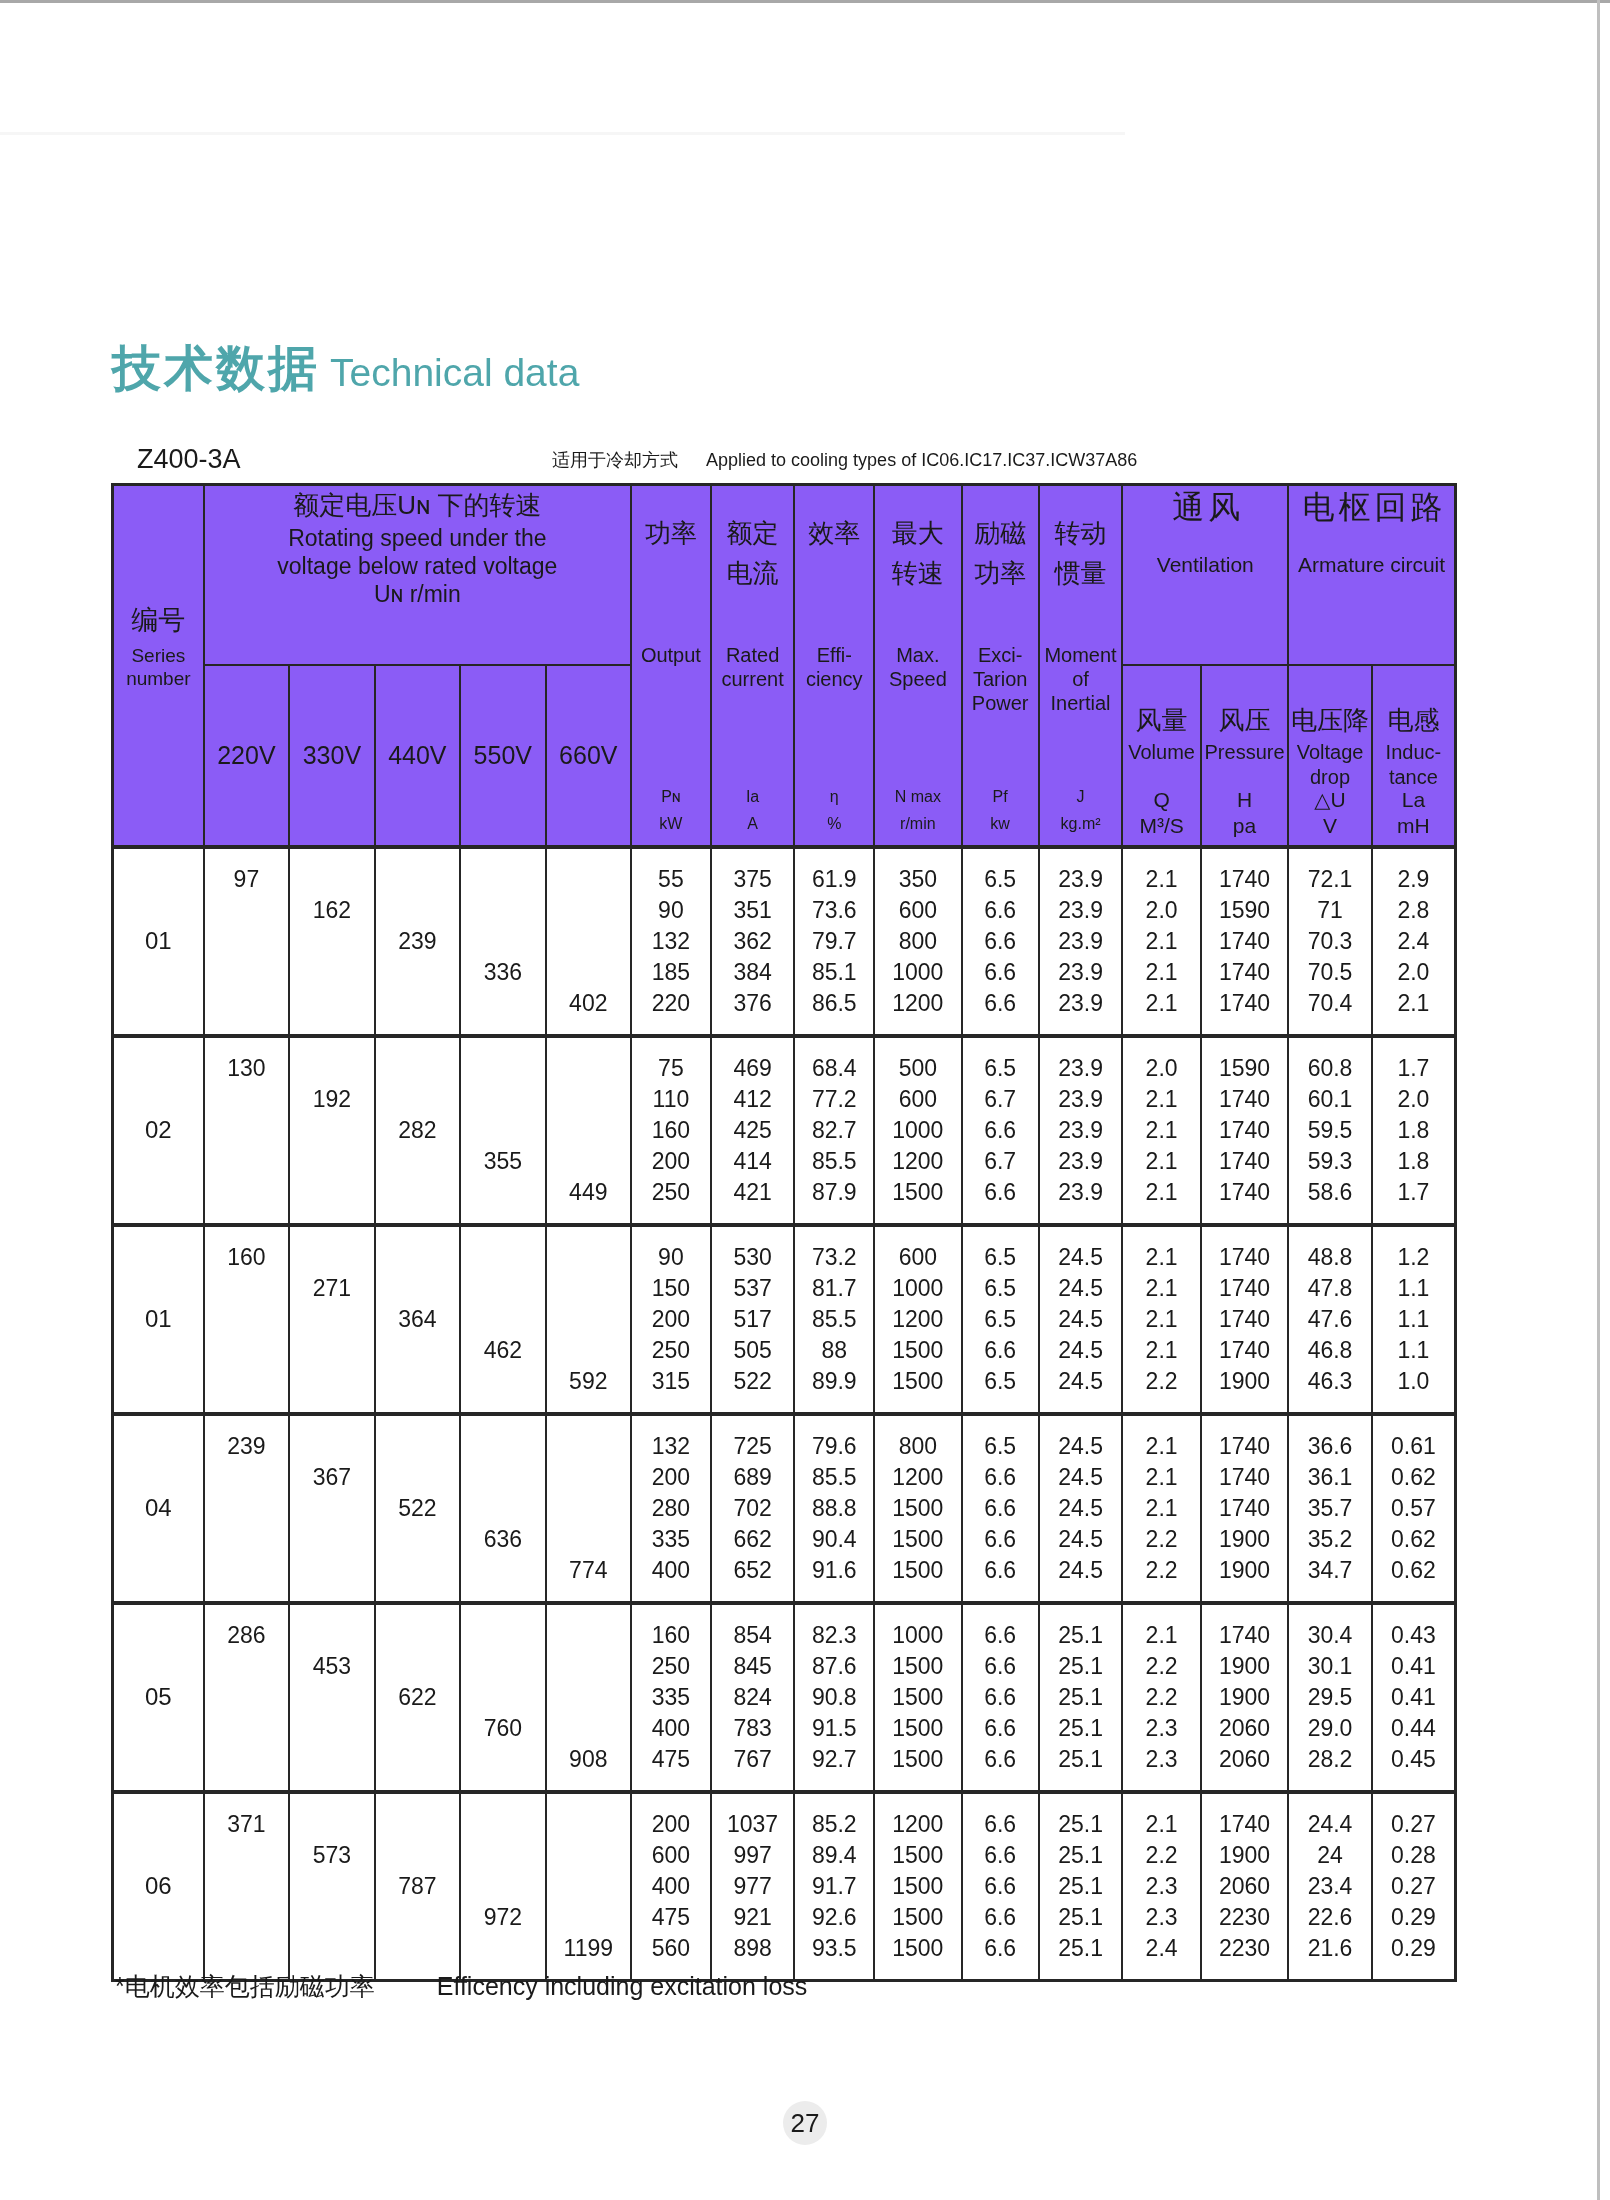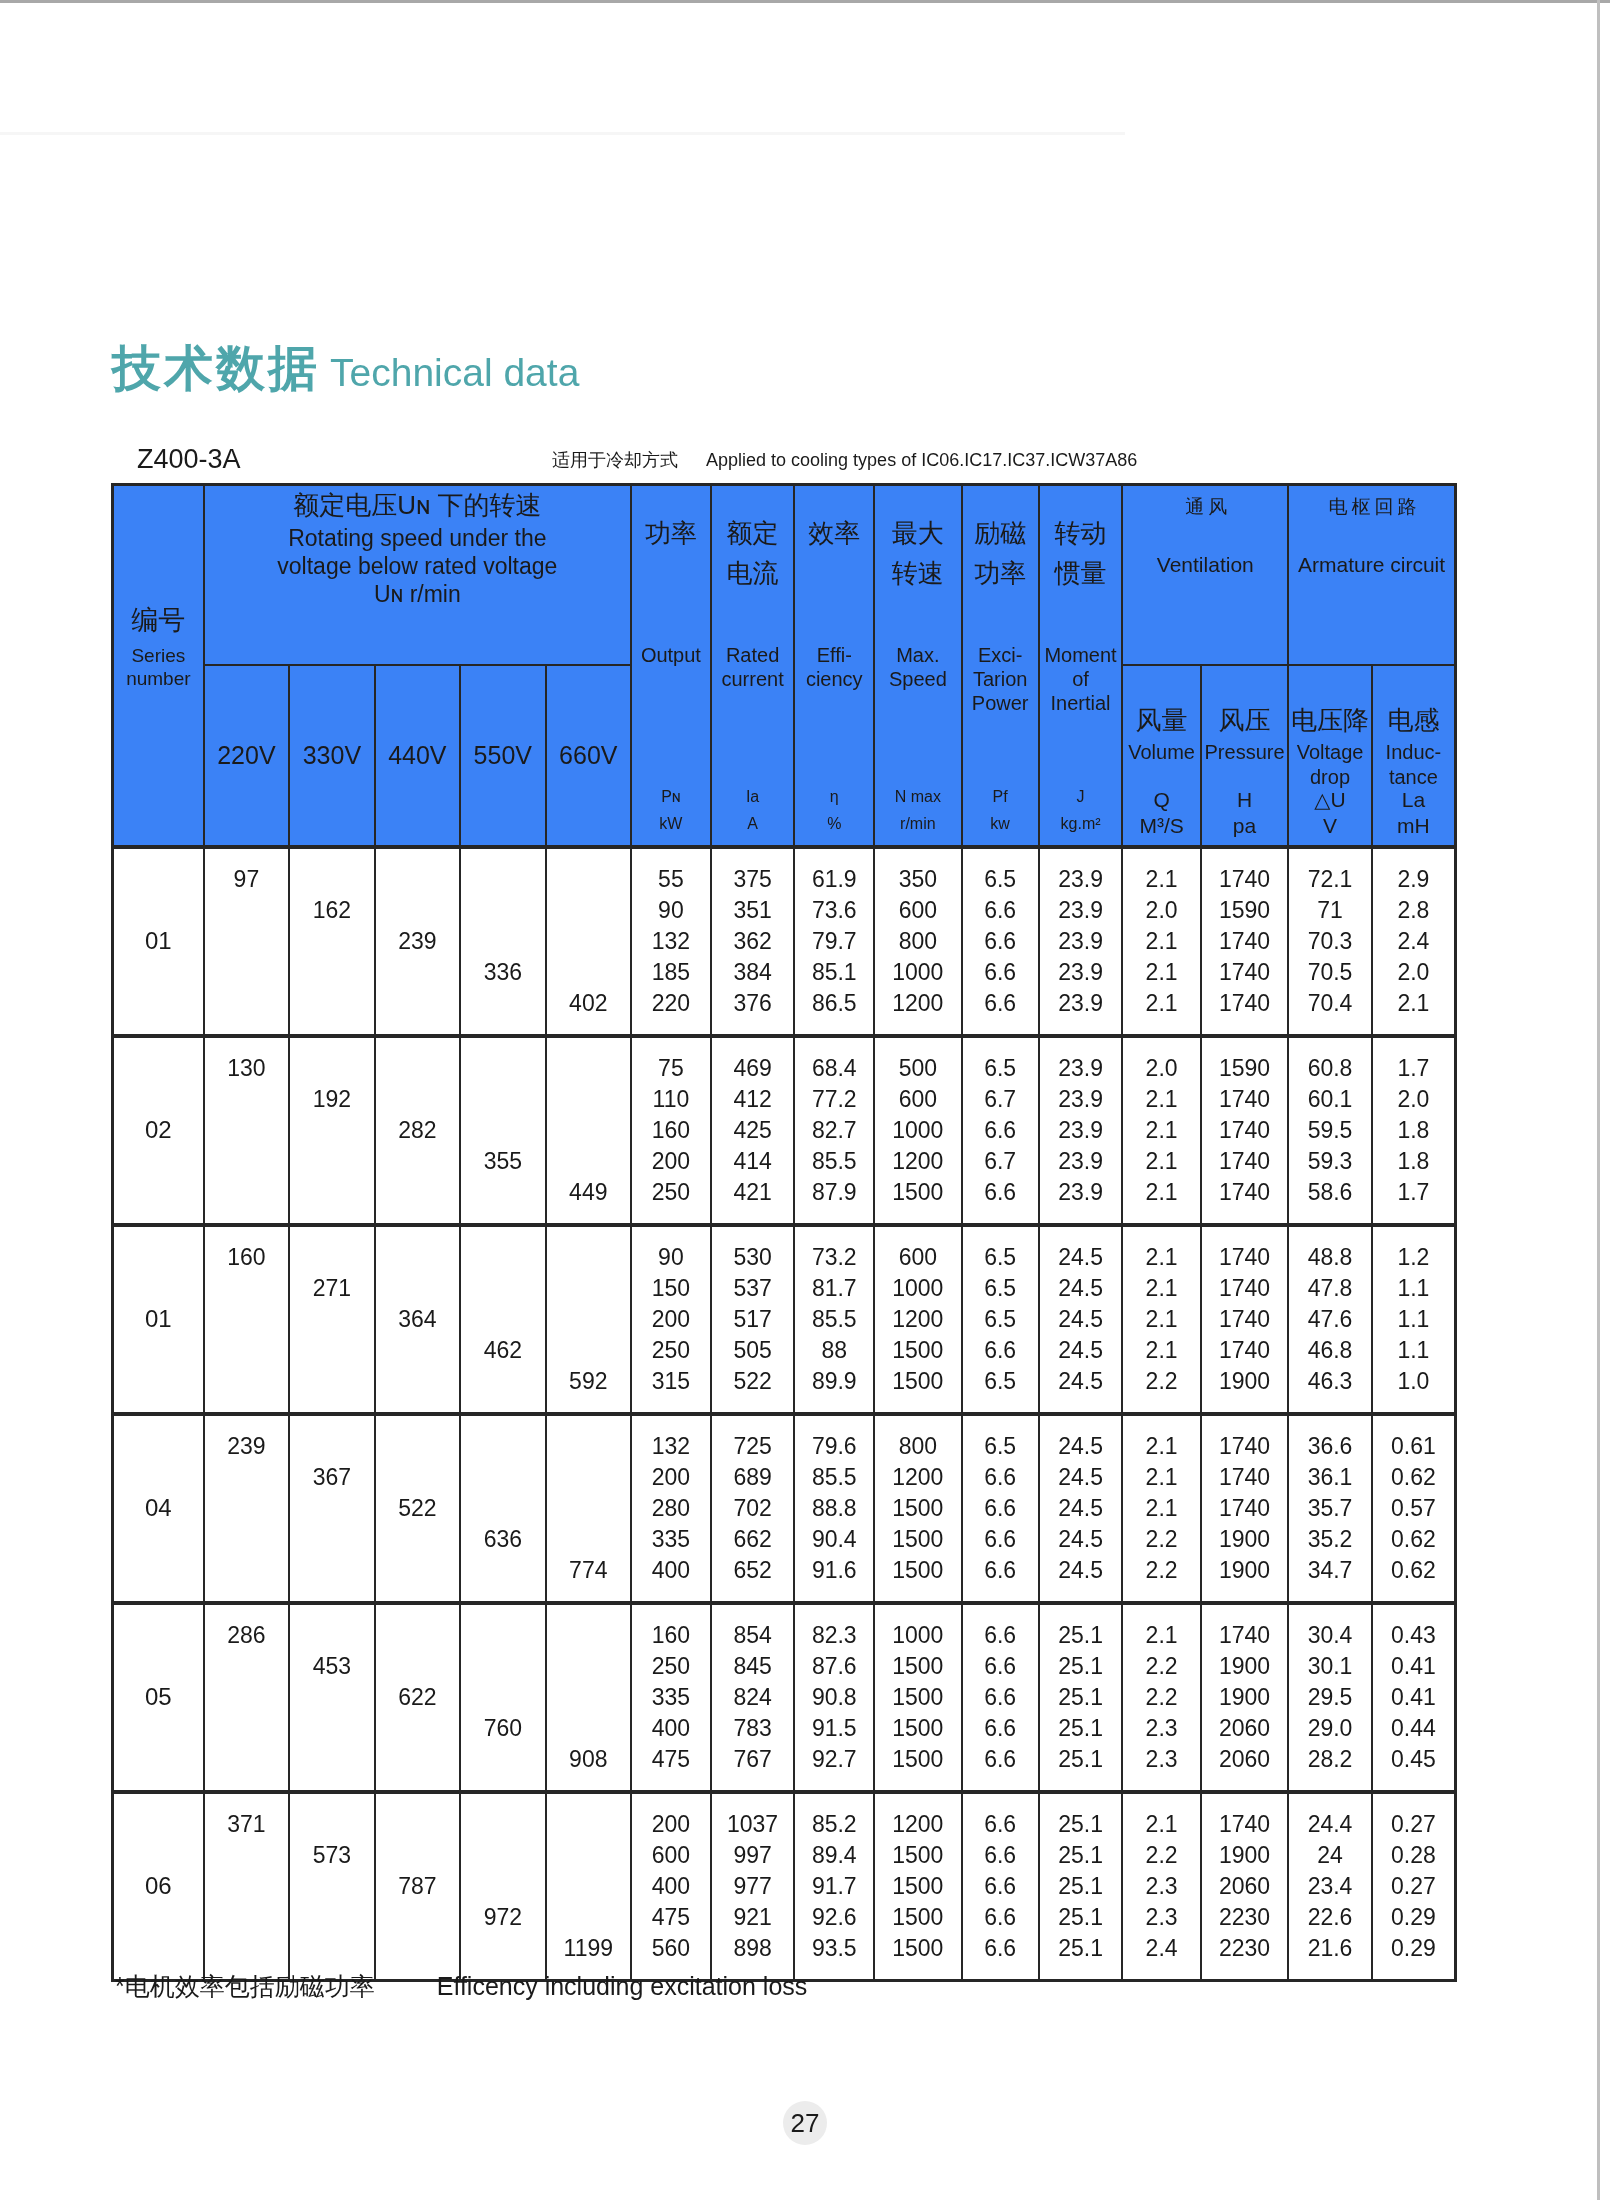--- a/index.html
+++ b/index.html
@@ -15,37 +15,37 @@
   .title-zh{position:absolute;left:112px;top:342px;font-size:49px;line-height:52px;font-weight:600;color:#4fa6ab;letter-spacing:3px;}
   .title-en{position:absolute;left:330px;top:352px;font-size:39px;line-height:42px;font-weight:500;color:#4fa6ab;}
   .model{position:absolute;left:137px;top:444px;font-size:27px;line-height:30px;}
   .cooling{position:absolute;left:552px;top:446px;font-size:18px;line-height:29px;white-space:nowrap;}
   .cooling .en{margin-left:28px;}
 
   
   table.tech{position:absolute;left:111px;top:483px;width:1346px;border-collapse:collapse;table-layout:fixed;}
   table.tech{border:3px solid #262626;}
   table.tech th,table.tech td{border:2px solid #262626;padding:0;margin:0;}
-  thead th{background:#3b82f6;font-weight:normal;position:relative;}
+  thead th{background:#8b5cf6;font-weight:normal;position:relative;}
   tr.h1{height:180px;}
   tr.h2{height:182px;}
   tr.grp{height:185px;}
   tr.grp td{border-top:4px solid #262626;background:#fff;vertical-align:middle;}
 
   
   .abs{position:absolute;left:0;right:0;text-align:center;}
   .sr-zh{top:94px;line-height:40px;font-size:27px;margin-top:20px;}
   .sr-en{top:158px;line-height:23px;font-size:19px;}
   .sg{padding-top:28px;text-align:center;vertical-align:top;}
   .sg-zh{line-height:38px;font-size:26px;}
   .sg-en{line-height:28px;font-size:23px;}
   .hr-zh{top:27px;line-height:40px;font-size:26px;}
   .hr-en{top:157px;line-height:24px;font-size:20px;}
   .hr-sym{bottom:8px;line-height:27px;font-size:16px;}
-  .g-zh{line-height:42px;font-size:19px;letter-spacing:4px;padding-left:6px;}
+  .g-zh{line-height:42px;font-size:32px;letter-spacing:4px;padding-left:6px;}
   .g-en{margin-top:24px;line-height:26px;font-size:21px;}
   .th-grp{vertical-align:top;padding-top:40px;text-align:center;}
   .th-volt{font-size:25px;text-align:center;vertical-align:middle;}
   .s-zh{top:34px;line-height:40px;font-size:26px;}
   .s-en{top:74px;line-height:25px;font-size:20px;}
   .s-sym{bottom:6px;line-height:26px;font-size:21px;}
 
   
   td.gcell{text-align:center;}
   td.series{font-size:24px;}

